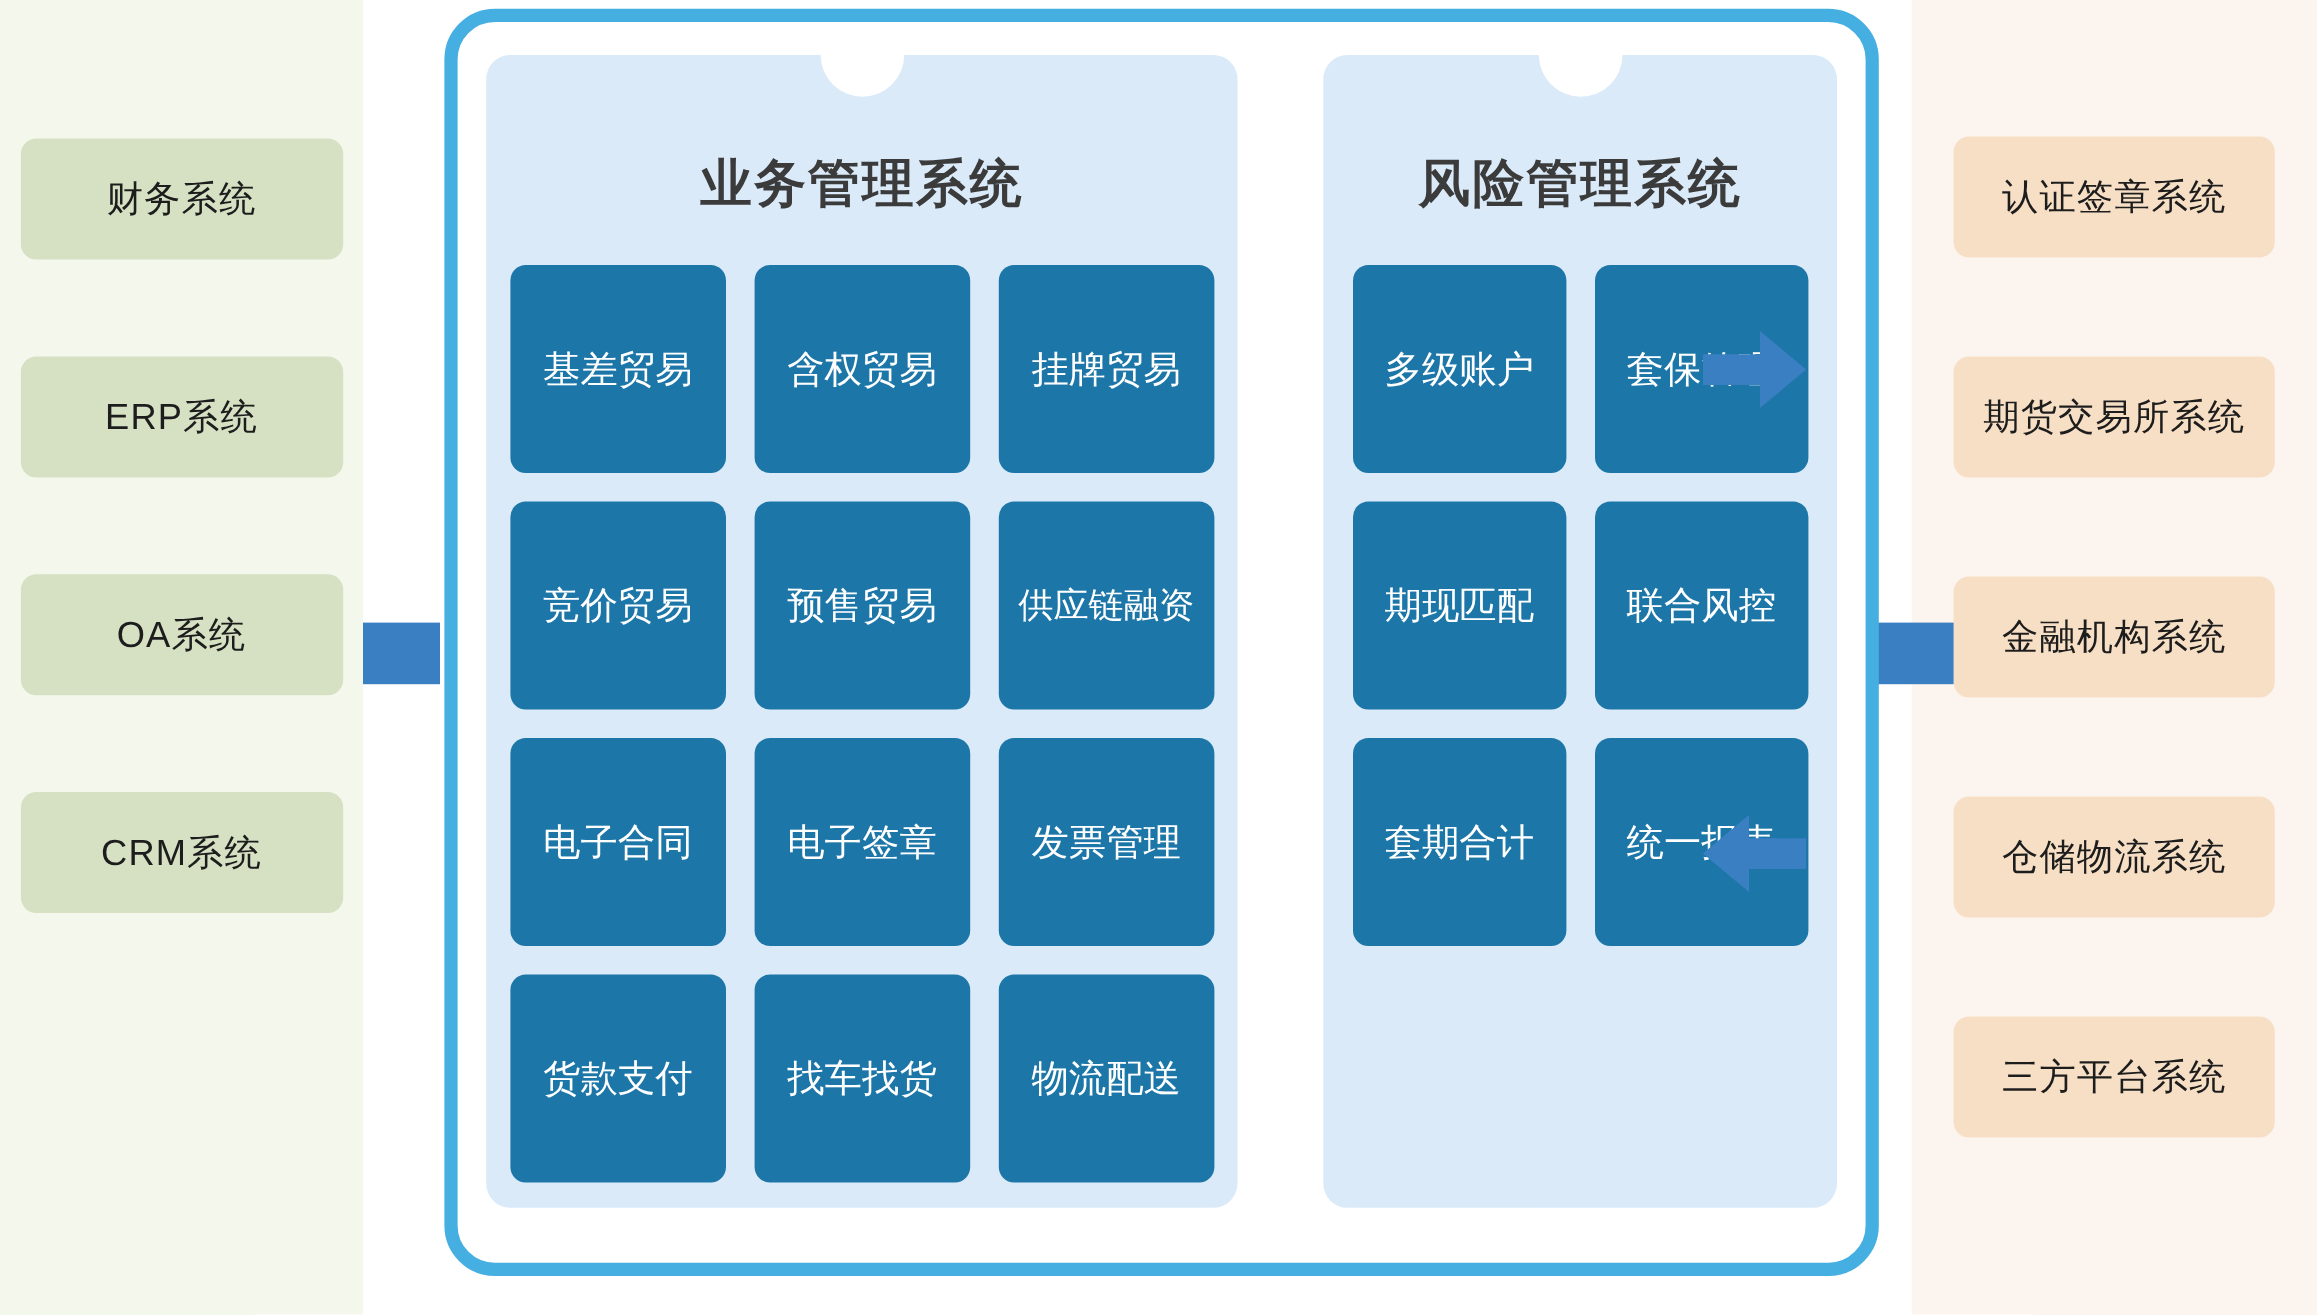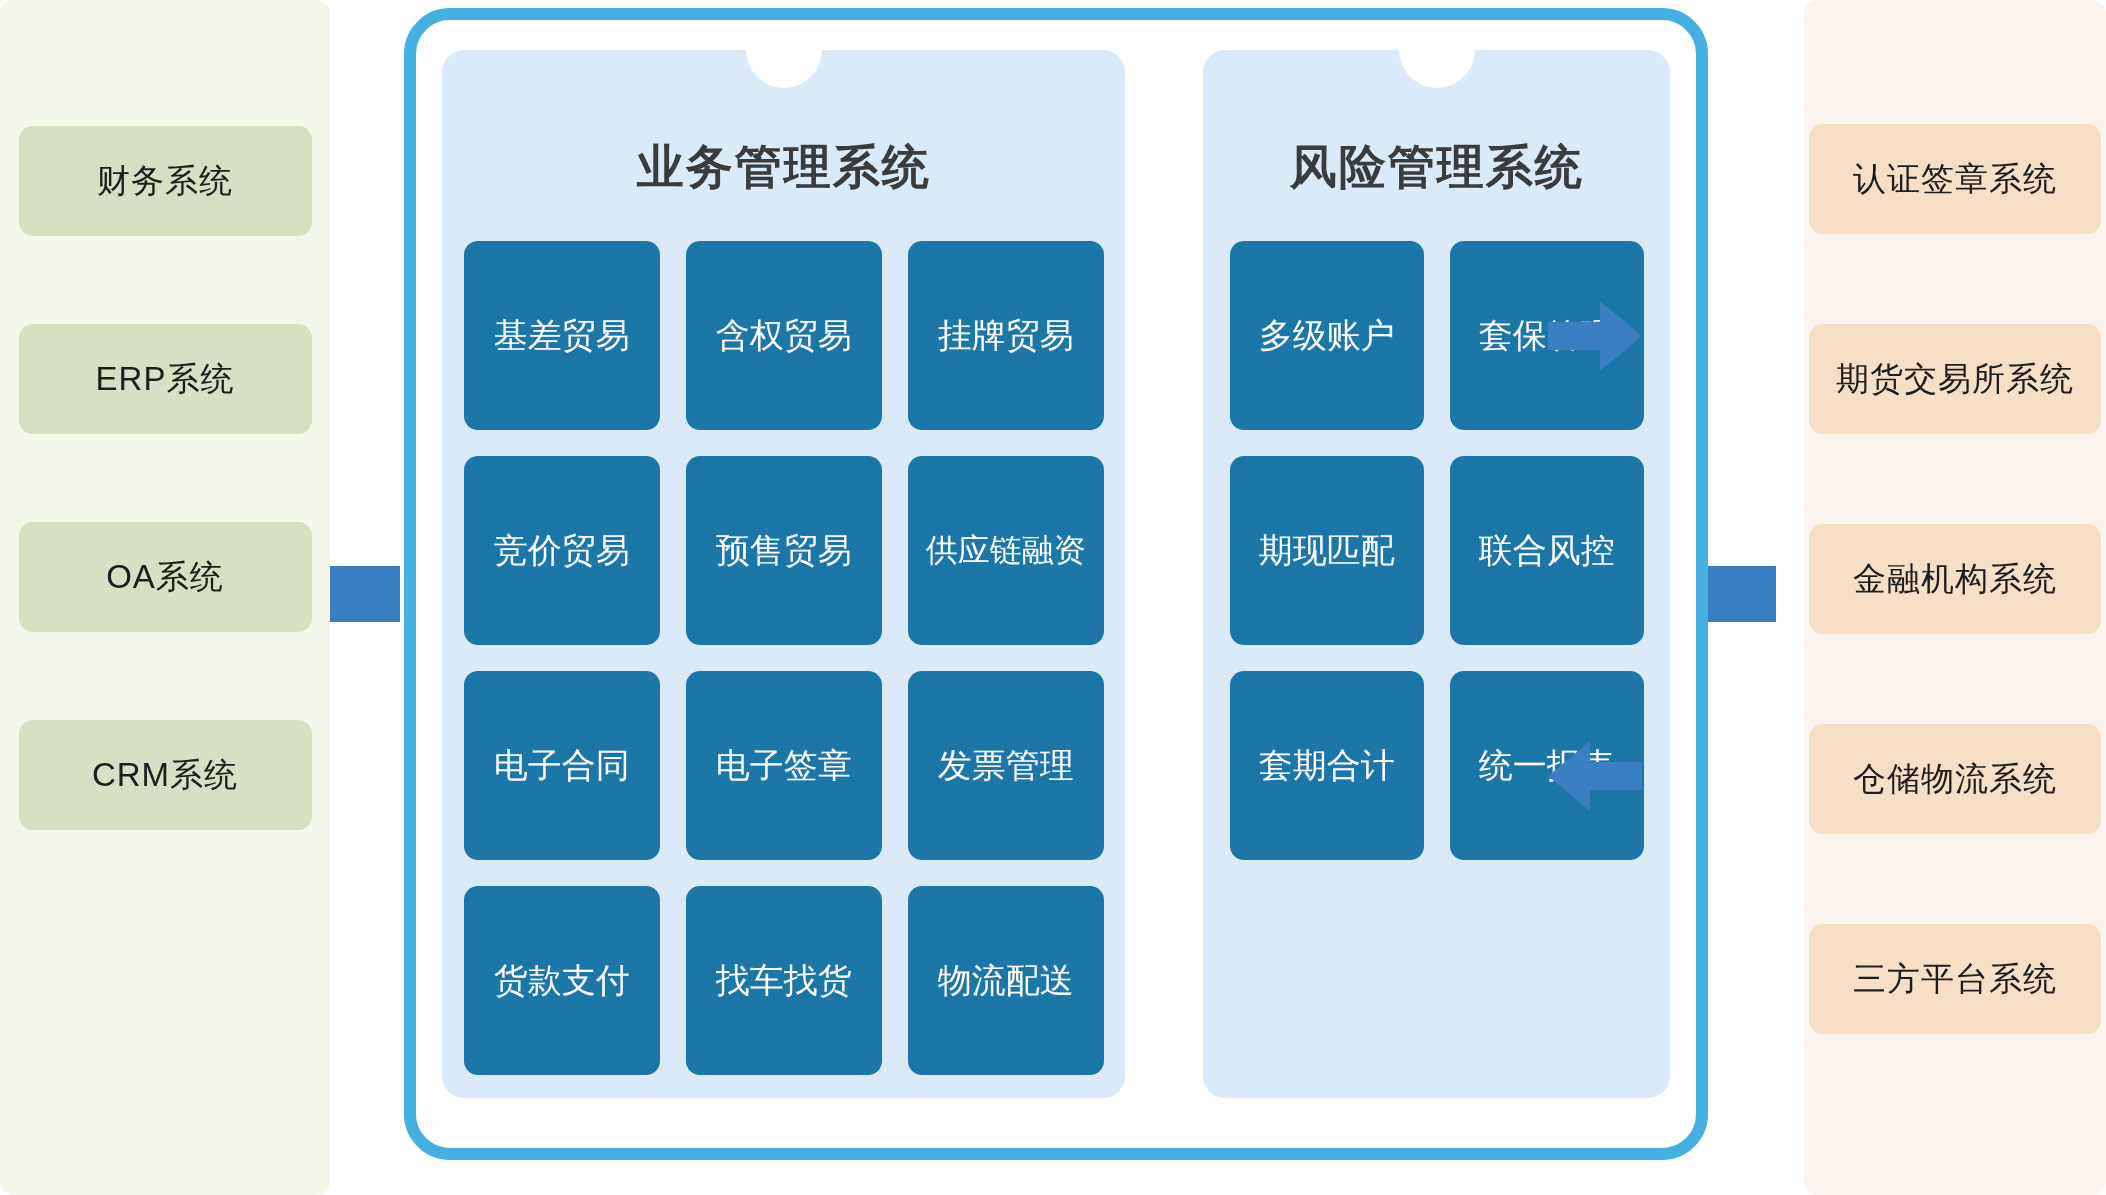--- a/index.html
+++ b/index.html
@@ -17,32 +17,31 @@
 
   
   .side-band {
     position: absolute;
     top: 0;
     height: 1195px;
     display: flex;
     flex-direction: column;
     align-items: center;
     box-sizing: border-box;
-    border-radius: 14px;
   }
   .side-band.left {
     left: 0;
     width: 330px;
     background: #f4f7ec;
     justify-content: flex-start;
     padding-top: 126px;
   }
   .side-band.right {
     right: 0;
-    width: 302px;
+    width: 368px;
     background: #fcf4ee;
     justify-content: flex-start;
     padding-top: 124px;
   }
 
   .ext-card {
     box-sizing: border-box;
     display: flex;
     align-items: center;
     justify-content: center;

